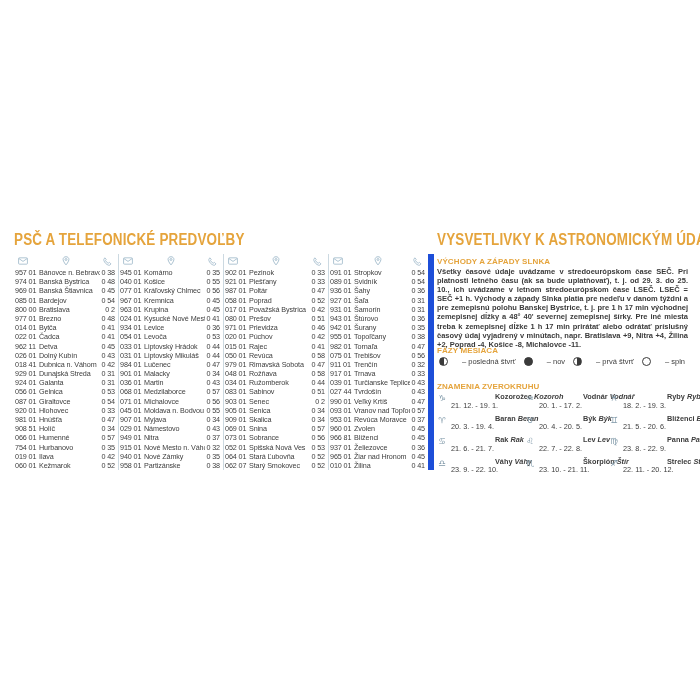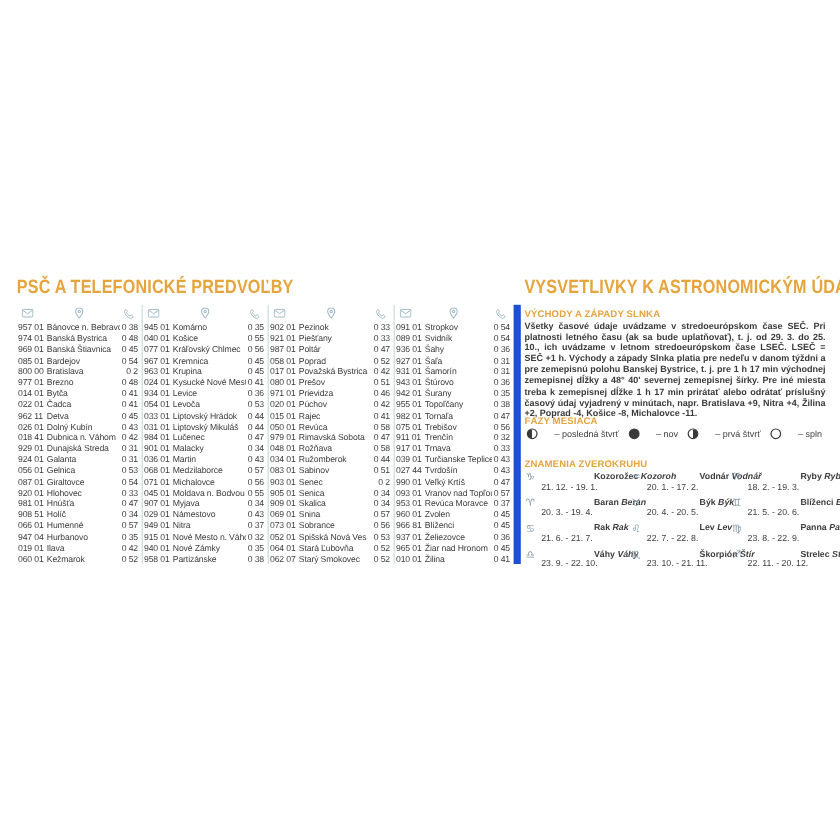--- a/index.html
+++ b/index.html
@@ -185,21 +185,21 @@
           <span class="tel">0 34</span>
         </div>
 
         <div class="row">
           <span class="psc">066 01</span>
           <span class="city">Humenné</span>
           <span class="tel">0 57</span>
         </div>
 
         <div class="row">
-          <span class="psc">947 04</span>
+          <span class="psc">754 01</span>
           <span class="city">Hurbanovo</span>
           <span class="tel">0 35</span>
         </div>
 
         <div class="row">
           <span class="psc">019 01</span>
           <span class="city">Ilava</span>
           <span class="tel">0 42</span>
         </div>
 

